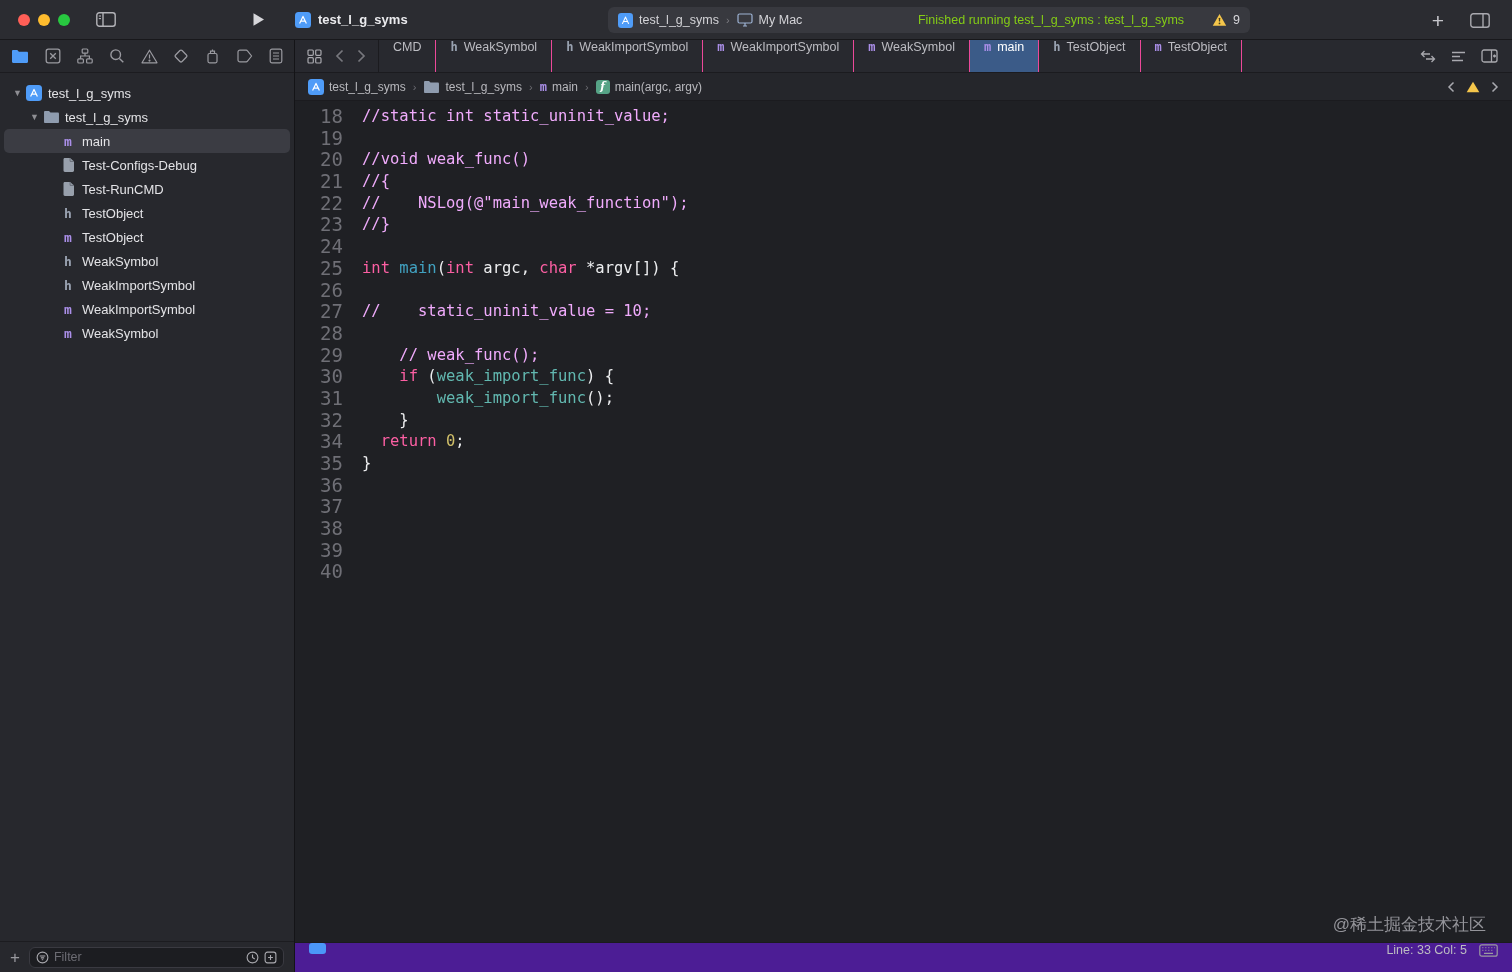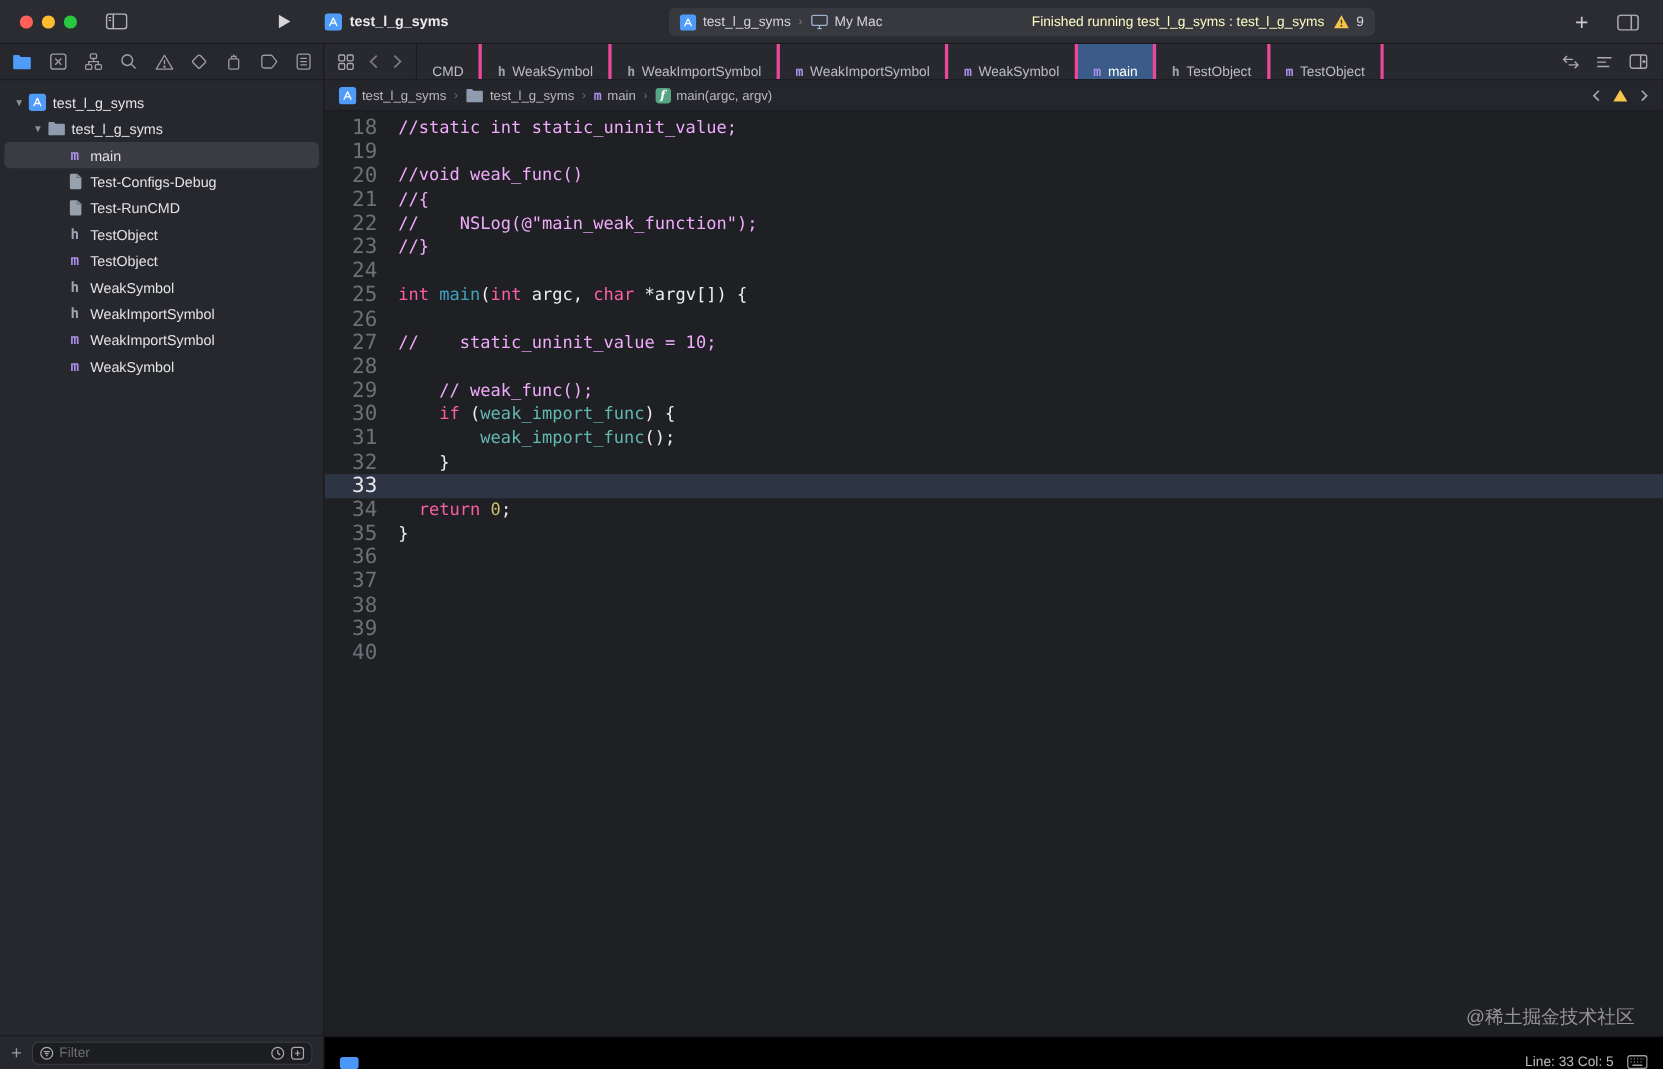--- a/index.html
+++ b/index.html
@@ -11,21 +11,21 @@
 .titlebar{flex:0 0 40px;background:#2b2c31;border-bottom:1px solid #18181b;position:relative;display:flex;align-items:center}
 .traffic{display:flex;gap:8px;margin-left:18px}
 .tl{width:12px;height:12px;border-radius:50%}
 .tl.red{background:#ff5f57}.tl.yellow{background:#febc2e}.tl.green{background:#28c840}
 .icon-btn{display:inline-flex;align-items:center;justify-content:center;color:#a9a9af;cursor:default}
 .sidebar-toggle{margin-left:26px;color:#b3b3b8}
 .play-btn{margin-left:136px}
 .title-group{margin-left:30px;display:flex;align-items:center;gap:7px;font-size:13px;font-weight:700;color:#ebebee;white-space:nowrap}
 .activity{position:absolute;left:608px;top:7px;width:642px;height:26px;background:#38393f;border-radius:6px;display:flex;align-items:center;padding:0 10px;gap:6px;font-size:12.5px;color:#d3d3d7;white-space:nowrap}
 .activity .sep{color:#7c7c82;font-size:11px;margin:0 1px}
-.activity .status{margin-left:auto;color:#fef9c3;margin-right:2px}
+.activity .status{margin-left:auto;color:#84cc16;margin-right:22px}
 .warn-count{color:#d6d6da}
 .tb-right{position:absolute;right:0;top:0;height:40px;display:flex;align-items:center;gap:26px;padding-right:22px;color:#c6c6cb}
 .plus-glyph{font-size:21px;font-weight:400;line-height:1;color:#c6c6cb}
 
 
 .main{flex:1;display:flex;min-height:0}
 
 
 .sidebar{flex:0 0 295px;background:#27282d;border-right:1px solid #141417;display:flex;flex-direction:column;min-width:0}
 .nav-strip{flex:0 0 33px;display:flex;align-items:center;justify-content:space-between;padding:0 11px;border-bottom:1px solid #1c1c20}
@@ -41,21 +41,21 @@
 .filterbar{flex:0 0 31px;border-top:1px solid #1c1c20;display:flex;align-items:center;padding:0 10px;gap:9px}
 .add-btn{color:#9a9aa0;font-size:17px;line-height:1}
 .filter-field{flex:1;height:21px;background:#1c1d21;border:1px solid #3a3a41;border-radius:6px;display:flex;align-items:center;padding:0 6px;gap:5px;color:#8e8e93}
 .filter-input{flex:1;background:transparent;border:none;outline:none;color:#d5d5d8;font-size:12.5px;min-width:0;font-family:"Liberation Sans",sans-serif}
 .filter-input::placeholder{color:#6c6c73}
 
 
 .editor{flex:1;display:flex;flex-direction:column;min-width:0;background:#1f2024}
 .tabbar{flex:0 0 33px;background:#28292f;border-bottom:1px solid #1b1b1f;display:flex;align-items:stretch;font-size:12.5px;color:#bcbcc2;overflow:hidden}
 .tabbar-left{display:flex;align-items:center;gap:13px;padding:0 12px;color:#9a9aa0}
-.tab{display:flex;align-items:flex-end;gap:6px;padding:0 14px;border-right:3px solid #ec4899;white-space:nowrap}
+.tab{display:flex;align-items:flex-start;gap:6px;padding:0 14px;border-right:1px solid #ec4899;white-space:nowrap}
 .tab:first-of-type{border-left:1px solid #1b1b1f}
 .tab.active{background:#3b5b88;color:#fff}
 .tab .letter-badge{font-size:12px}
 .tabbar-right{margin-left:auto;display:flex;align-items:center;gap:15px;padding:0 14px;color:#9a9aa0}
 .jumpbar{flex:0 0 28px;background:#25262b;border-bottom:1px solid #1b1b1f;display:flex;align-items:center;padding:0 13px;font-size:12px;color:#b8b8bd;gap:7px;white-space:nowrap}
 .crumb{display:inline-flex;align-items:center;gap:5px}
 .crumb .letter-badge{font-size:12px}
 .jb-sep{color:#6d6d73;font-size:11px}
 .jb-right{margin-left:auto;display:flex;align-items:center;gap:11px;color:#8e8e93;font-size:14px}
 .fn-badge{width:14px;height:14px;border-radius:3px;background:#56a386;color:#fff;font-size:11px;font-style:italic;font-weight:700;display:inline-flex;align-items:center;justify-content:center;font-family:"DejaVu Serif",serif}
@@ -67,21 +67,21 @@
 .code-line.hl{background:#2d3444}
 .code-line.hl .ln{color:#e6e6ea}
 .tok-comment{color:#f0abfc}
 .tok-keyword{color:#fc5fa3;font-weight:400}
 .tok-decl{color:#41a1c0}
 .tok-func{color:#62b8b0}
 .tok-number{color:#d0bf69}
 .tok-plain{color:#edeef0}
 .watermark{position:absolute;right:26px;bottom:6px;font-size:17px;color:#94949a}
 
-.ed-status{flex:0 0 30px;background:#000000;border-top:1px solid #1b1b1f;display:flex;align-items:flex-end;padding:0 14px;font-size:12.5px;color:#bcbcc1}
+.ed-status{flex:0 0 30px;background:#4c1d95;border-top:1px solid #1b1b1f;display:flex;align-items:flex-start;padding:0 14px;font-size:12.5px;color:#bcbcc1}
 .blue-chip{width:17px;height:11px;border-radius:3px;background:#4b97f8}
 .ed-status .right{margin-left:auto;display:flex;align-items:center;gap:12px;color:#bcbcc1}
 </style>
 </head>
 <body>
 
 <div class="window">
 
   <div class="titlebar">
     <div class="traffic">
@@ -467,21 +467,20 @@
           <div class="code-line"><span class="ln">23</span><span class="src"><span class="tok-comment">//}</span></span></div>
           <div class="code-line"><span class="ln">24</span><span class="src"></span></div>
           <div class="code-line"><span class="ln">25</span><span class="src"><span class="tok-keyword">int</span><span class="tok-plain"> </span><span class="tok-decl">main</span><span class="tok-plain">(</span><span class="tok-keyword">int</span><span class="tok-plain"> argc, </span><span class="tok-keyword">char</span><span class="tok-plain"> *argv[]) {</span></span></div>
           <div class="code-line"><span class="ln">26</span><span class="src"></span></div>
           <div class="code-line"><span class="ln">27</span><span class="src"><span class="tok-comment">//    static_uninit_value = 10;</span></span></div>
           <div class="code-line"><span class="ln">28</span><span class="src"></span></div>
           <div class="code-line"><span class="ln">29</span><span class="src"><span class="tok-comment">    // weak_func();</span></span></div>
           <div class="code-line"><span class="ln">30</span><span class="src"><span class="tok-plain">    </span><span class="tok-keyword">if</span><span class="tok-plain"> (</span><span class="tok-func">weak_import_func</span><span class="tok-plain">) {</span></span></div>
           <div class="code-line"><span class="ln">31</span><span class="src"><span class="tok-plain">        </span><span class="tok-func">weak_import_func</span><span class="tok-plain">();</span></span></div>
           <div class="code-line"><span class="ln">32</span><span class="src"><span class="tok-plain">    }</span></span></div>
-          <div class="code-line hl"><span class="ln">33</span><span class="src"></span></div>
           <div class="code-line"><span class="ln">34</span><span class="src"><span class="tok-plain">  </span><span class="tok-keyword">return</span><span class="tok-plain"> </span><span class="tok-number">0</span><span class="tok-plain">;</span></span></div>
           <div class="code-line"><span class="ln">35</span><span class="src"><span class="tok-plain">}</span></span></div>
           <div class="code-line"><span class="ln">36</span><span class="src"></span></div>
           <div class="code-line"><span class="ln">37</span><span class="src"></span></div>
           <div class="code-line"><span class="ln">38</span><span class="src"></span></div>
           <div class="code-line"><span class="ln">39</span><span class="src"></span></div>
           <div class="code-line"><span class="ln">40</span><span class="src"></span></div>
           <div class="watermark">@稀土掘金技术社区</div>
       </div>
 

